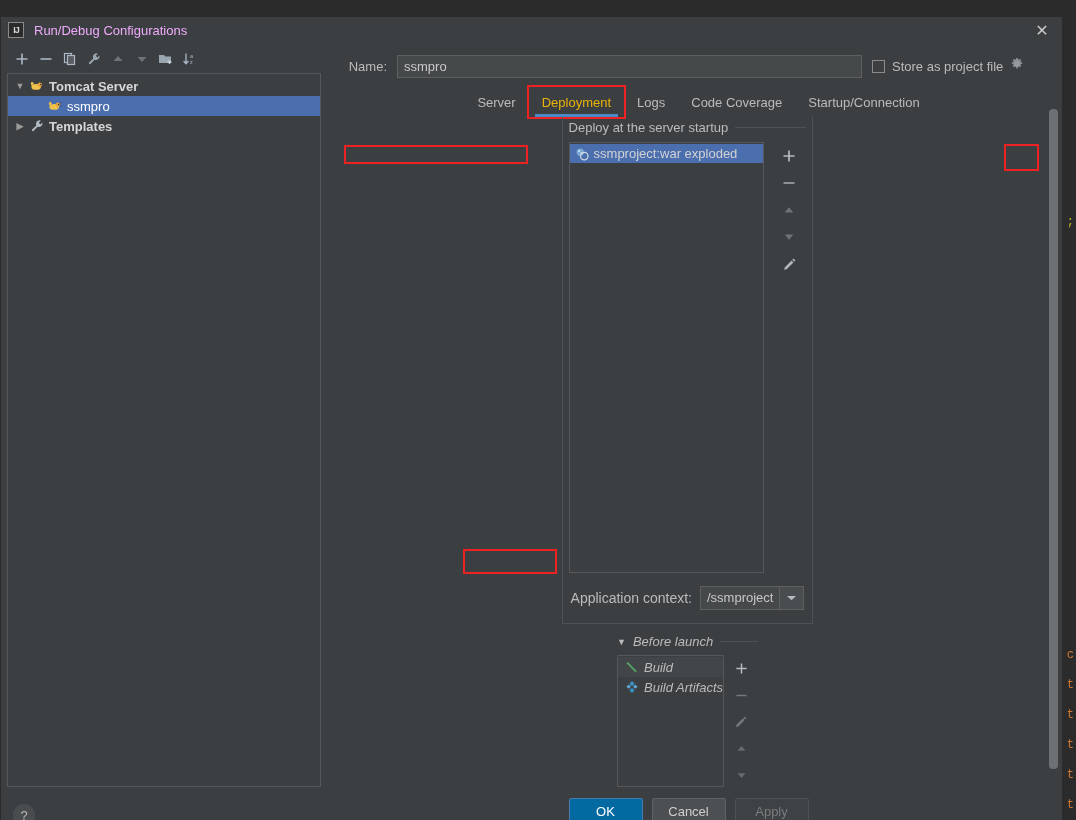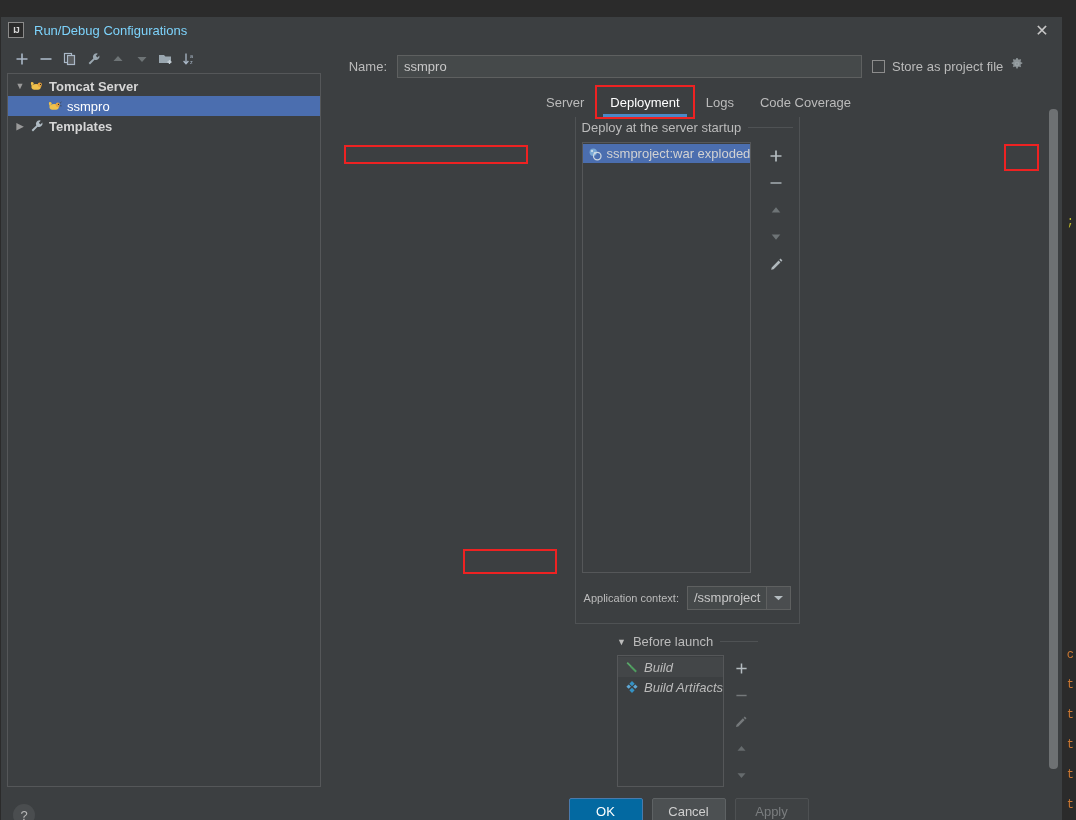--- a/index.html
+++ b/index.html
@@ -43,21 +43,21 @@
   .title-ij-icon {
     width: 16px; height: 16px;
     background: #2b2b2b;
     border: 1px solid #8a8a8a;
     color: #d8d8d8; font-size: 9px; font-weight: bold;
     display: flex; align-items: center; justify-content: center;
     letter-spacing: -1px;
     flex: 0 0 16px;
   }
   #title-text {
-    margin-left: 10px; color: #7dd3fc; font-size: 13px;
+    margin-left: 10px; color: #f0abfc; font-size: 13px;
   }
   #close-btn {
     position: absolute; right: 10px; top: 4px;
     width: 20px; height: 20px;
     display: flex; align-items: center; justify-content: center;
     color: #c7c7c7; font-size: 16px; line-height: 1;
     cursor: pointer;
   }
 
   
@@ -155,21 +155,21 @@
   
   #tabs {
     height: 32px; display: flex; align-items: flex-end;
     padding-left: 8px; position: relative; margin-top: 2px;
   }
   .tab {
     position: relative; height: 30px;
     display: flex; align-items: center; justify-content: center;
     padding: 0 13px; font-size: 13px; color: #bbbbbb; cursor: pointer;
   }
-  .tab.active { color: #ffffff; }
+  .tab.active { color: #eab308; }
   .tab.active::after {
     content: ""; position: absolute; bottom: 0; left: 6px; right: 6px;
     height: 3px; background: #4a88c7;
   }
   .annot-red { outline: 2px solid #ee2222; outline-offset: 0; }
 
   
   #deploy-area {
     flex: 1 1 auto; display: flex; flex-direction: column;
     margin: 0 22px 0 8px; min-height: 0;
@@ -213,21 +213,21 @@
   .side-btn {
     width: 26px; height: 24px;
     display: flex; align-items: center; justify-content: center;
     cursor: pointer;
   }
 
   #appctx-row {
     display: flex; align-items: center; gap: 8px;
     height: 34px; margin: 8px 2px 0 2px;
   }
-  #appctx-label { font-size: 11px; color: #bbbbbb; flex: 0 0 auto; }
+  #appctx-label { font-size: 14px; color: #bbbbbb; flex: 0 0 auto; }
   #appctx-field {
     flex: 1 1 auto; height: 24px; display: flex; align-items: center;
     background: #45494a; border: 1px solid #5e6060; min-width: 0;
   }
   #appctx-value {
     flex: 1 1 auto; font-size: 13px; color: #c8c8c8; padding: 0 6px;
     line-height: 22px; position: relative;
   }
   #appctx-arrow {
     width: 24px; flex: 0 0 24px; height: 22px;
@@ -236,21 +236,21 @@
     cursor: pointer;
   }
 
   
   #before-launch {
     margin: 8px 22px 0 8px; display: flex; flex-direction: column;
     flex: 0 0 auto; height: 155px;
   }
   #bl-header { display: flex; align-items: center; gap: 7px; height: 20px; }
   #bl-caret { color: #bbbbbb; font-size: 9px; }
-  #bl-title { font-size: 13px; color: #bbbbbb; white-space: nowrap; }
+  #bl-title { font-size: 13px; color: #bbbbbb; white-space: nowrap; font-style: italic; }
 
   #bl-body { display: flex; flex: 1 1 auto; min-height: 0; margin-top: 4px; font-style: italic; }
   #bl-list {
     flex: 1 1 auto; background: #3c3f41; border: 1px solid #555759;
     min-width: 0; padding-top: 1px;
   }
   .bl-row {
     height: 20px; display: flex; align-items: center;
     font-size: 13px; color: #bbbbbb; padding-left: 5px; cursor: pointer;
   }
@@ -429,20 +429,23 @@
           <span>Server</span>
         </div>
         <div class="tab active annot-red">
           <span>Deployment</span>
         </div>
         <div class="tab">
           <span>Logs</span>
         </div>
         <div class="tab">
           <span>Code Coverage</span>
+        </div>
+        <div class="tab">
+          <span>Startup/Connection</span>
         </div>
       </div>
 
       <div id="deploy-area">
         <div id="deploy-group">
 
           <div id="deploy-legend-row">
             <span id="deploy-legend">Deploy at the server startup</span>
             <span class="legend-rule"></span>
           </div>

